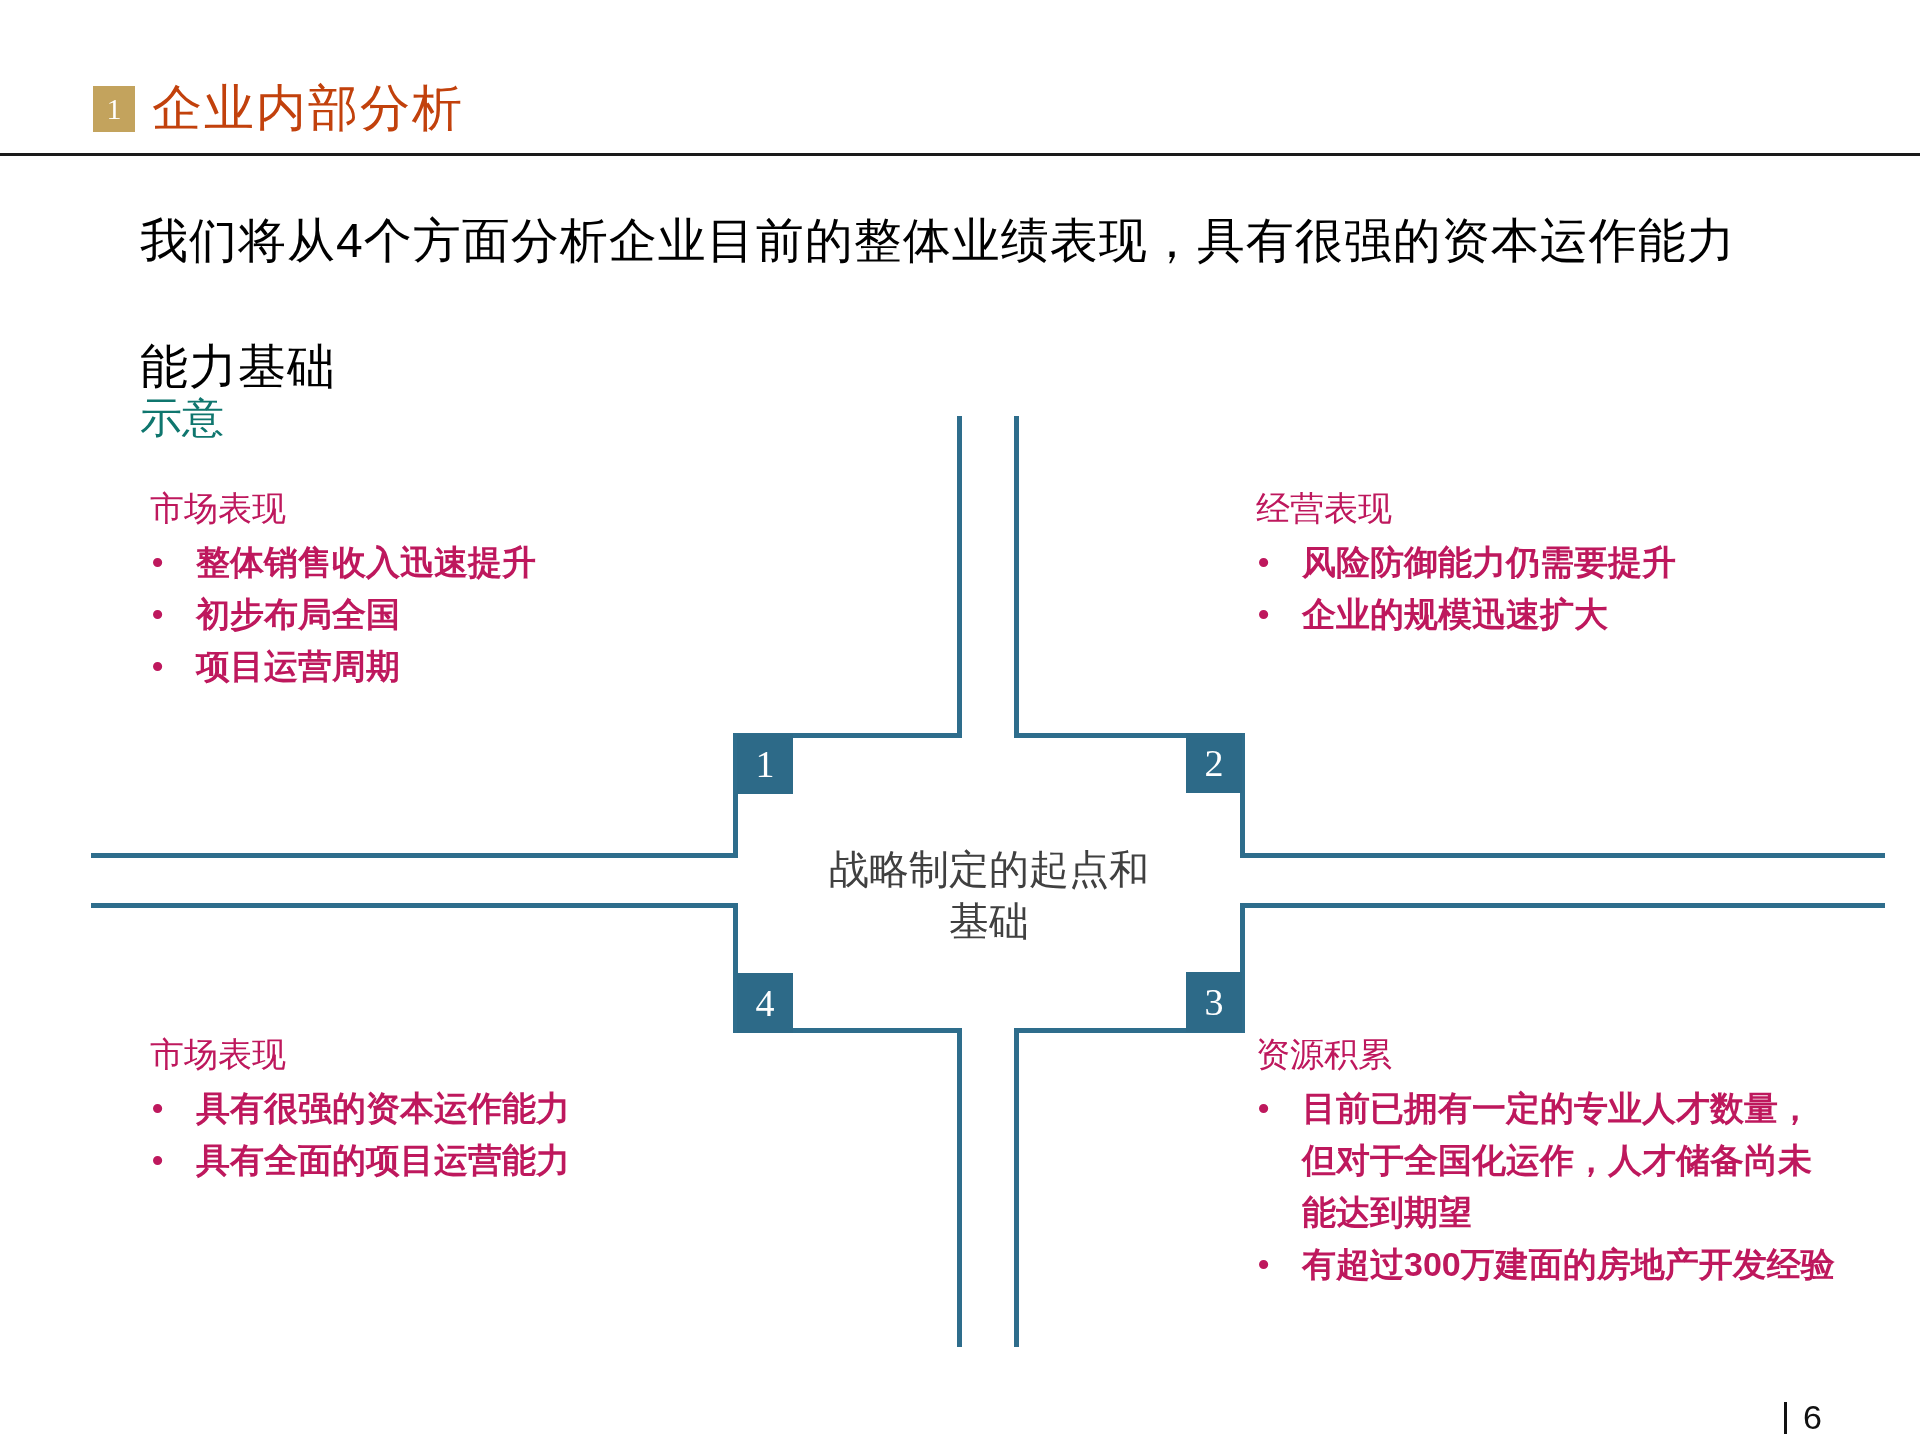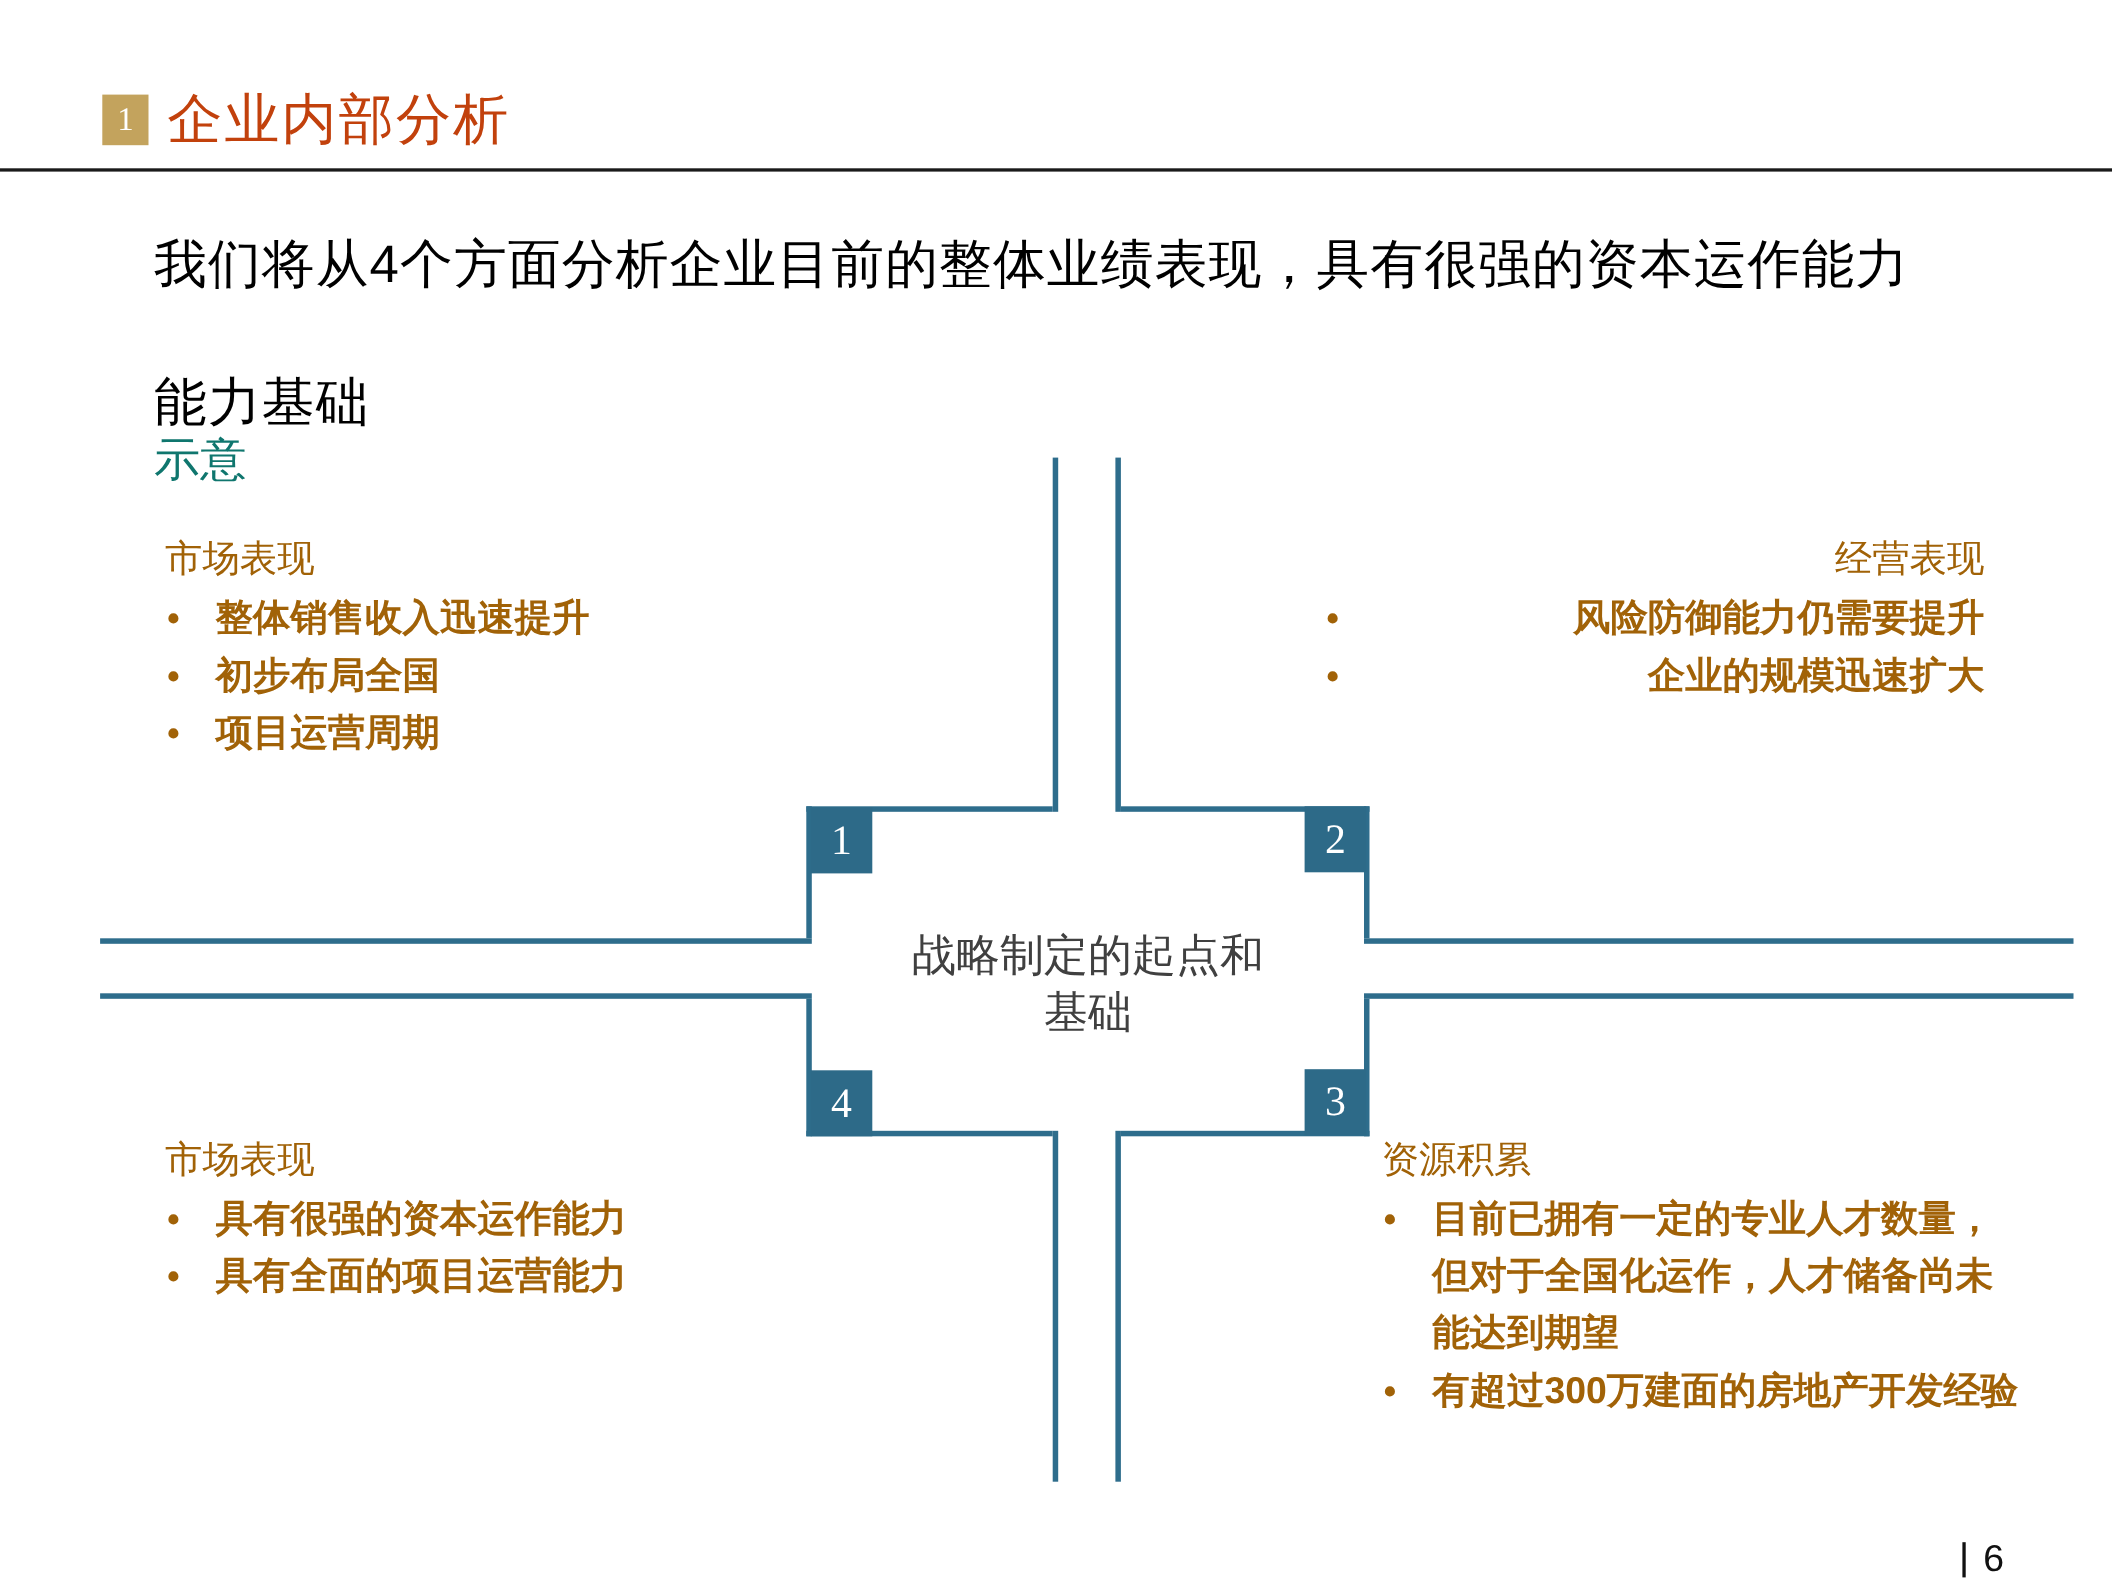--- a/index.html
+++ b/index.html
@@ -50,38 +50,38 @@
     color: #000;
   }
   .tag {
     position: absolute;
     left: 140px; top: 390px;
     font-size: 42px;
     color: #0f766e;
   }
 
   
-  .quad { position: absolute; font-size: 34px; color: #a16207; }
+  .quad { position: absolute; font-size: 34px; color: #be185d; }
   .quad-title { font-size: 34px; line-height: 40px; }
   .quad ul { list-style: none; margin: 8px 0 0 0; padding: 0; }
   .quad li {
     position: relative;
     padding-left: 46px;
     line-height: 52px;
     font-size: 34px;
     font-weight: bold;
   }
   .quad li::before {
     content: "\2022";
     position: absolute;
     left: 2px; top: 0;
     font-size: 32px;
   }
   .q-tl { left: 150px; top: 488px; width: 560px; }
-  .q-tr { left: 1204px; top: 488px; width: 600px; text-align: right; }
+  .q-tr { left: 1256px; top: 488px; width: 600px; }
   .q-bl { left: 150px; top: 1034px; width: 580px; }
   .q-br { left: 1256px; top: 1034px; width: 580px; }
 
   
   .t-line { position: absolute; background: #2E6D8C; }
   
   .v-tl { left: 957px;  top: 416px;  width: 5px; height: 322px; }
   .v-tr { left: 1014px; top: 416px;  width: 5px; height: 322px; }
   .v-bl { left: 957px;  top: 1028px; width: 5px; height: 319px; }
   .v-br { left: 1014px; top: 1028px; width: 5px; height: 319px; }

